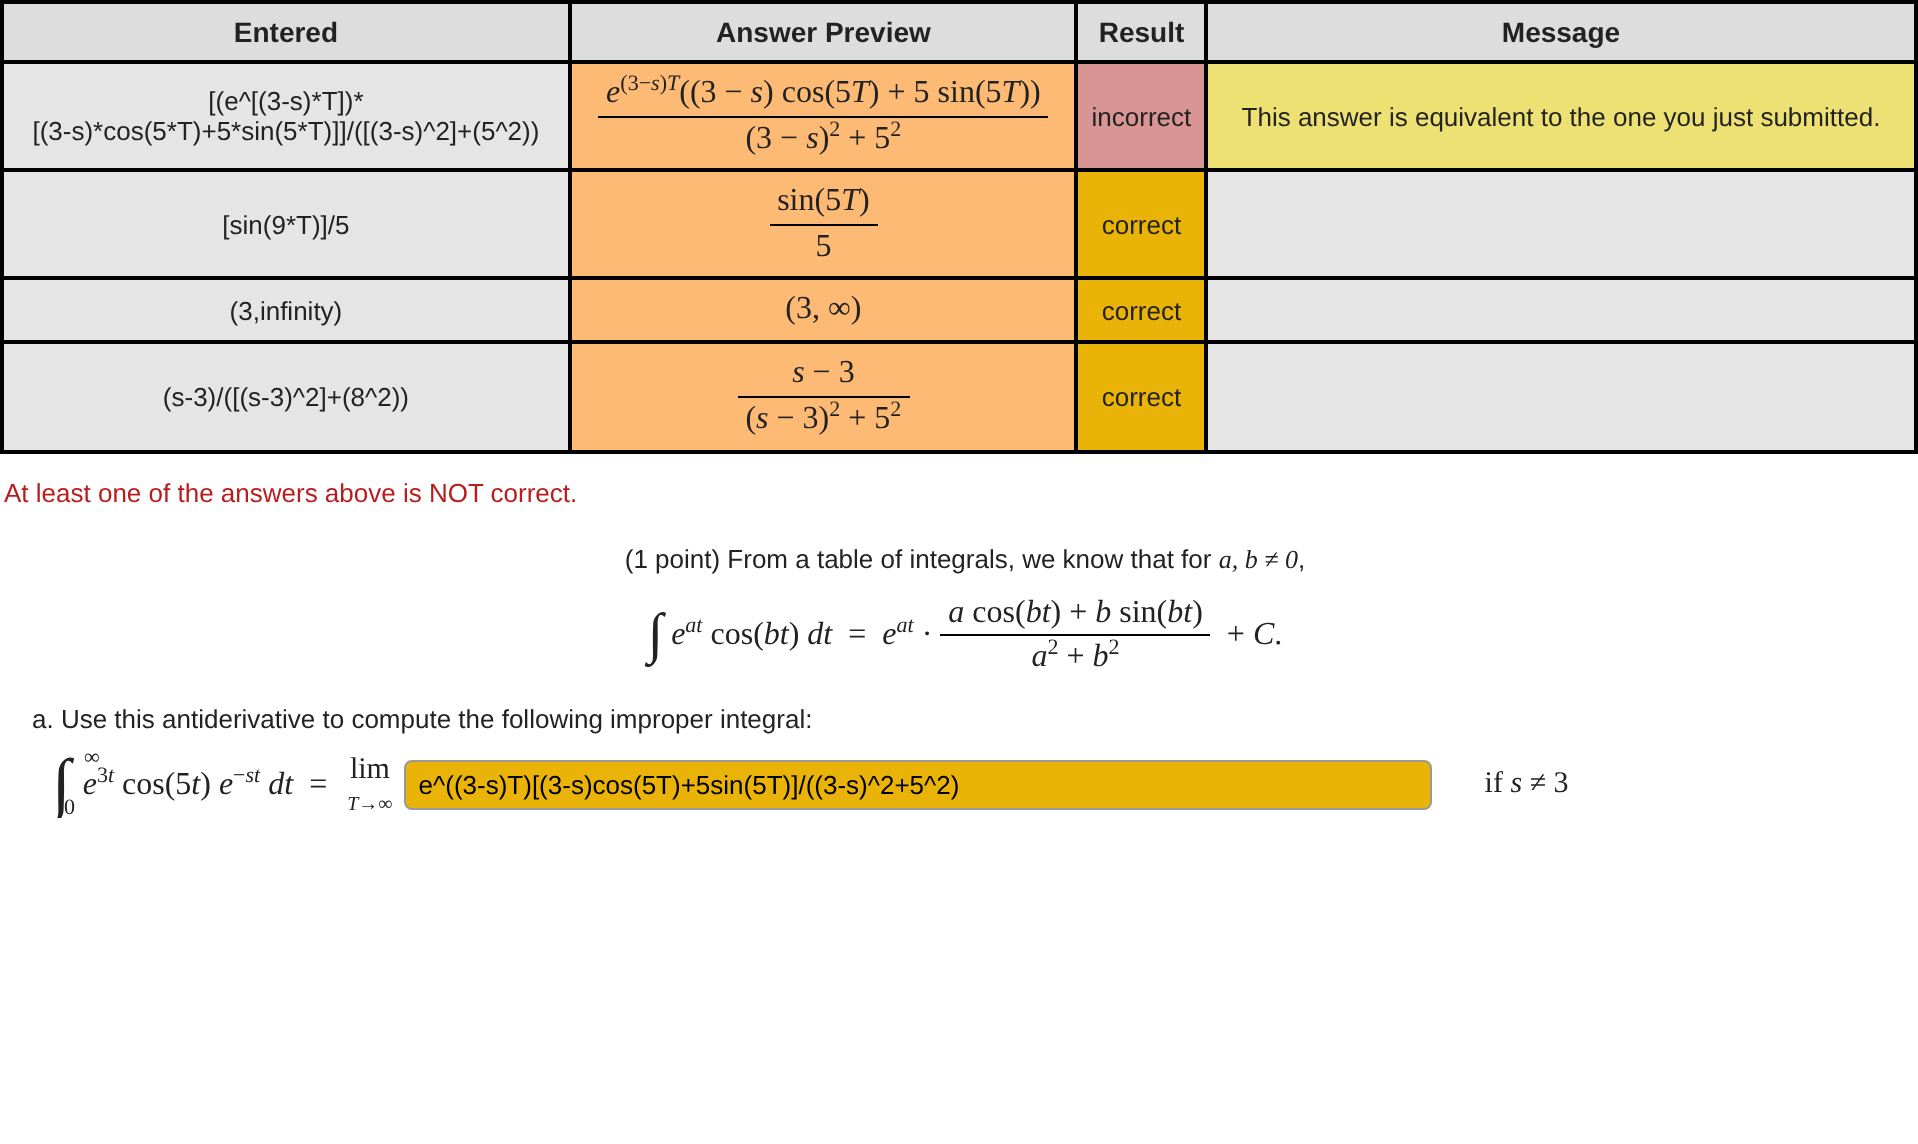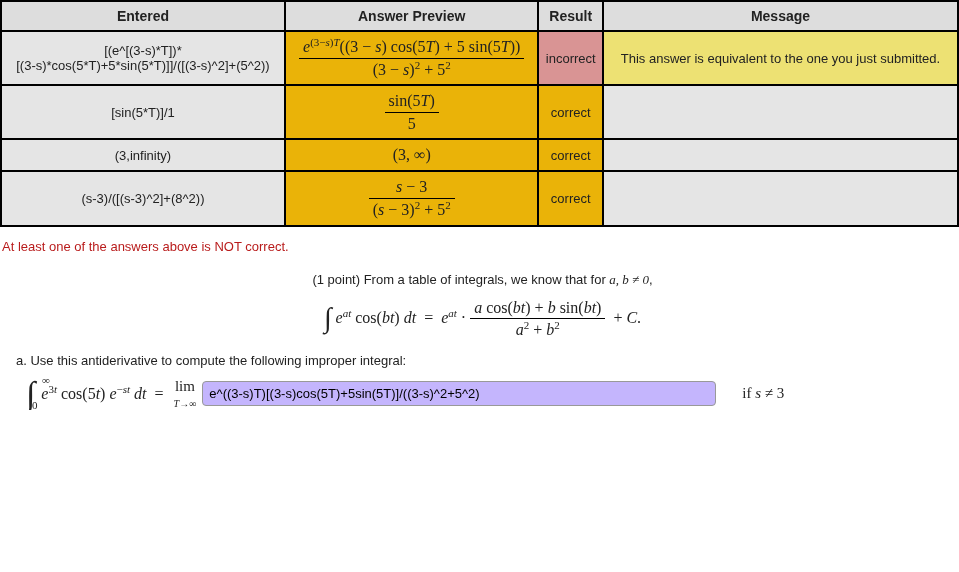--- a/index.html
+++ b/index.html
@@ -24,21 +24,21 @@
     background: #ddd;
     font-weight: bold;
     font-size: 14px;
   }
   td.entered {
     background: #e5e5e5;
     font-size: 13px;
     padding: 18px 8px;
   }
   td.preview {
-    background: #eab308;
+    background: #fdba74;
     font-family: "Times New Roman", serif;
     font-size: 16px;
     padding: 10px 8px;
   }
   td.result-correct {
     background: #eab308;
     font-size: 13px;
     padding: 0 8px;
   }
   td.result-incorrect {
@@ -115,21 +115,21 @@
   }
   .limbox .top { font-size: 15px; }
   .limbox .bot { font-size: 10px; }
   input.ansbox {
     font-family: Arial, sans-serif;
     font-size: 13px;
     padding: 4px 6px;
     border: 1px solid #999;
     border-radius: 4px;
     width: 500px;
-    background: #c4b5fd;
+    background: #eab308;
   }
   .cond {
     font-family: "Times New Roman", serif;
     font-size: 15px;
     margin-left: 20px;
     white-space: nowrap;
   }
   .frac {
     display: inline-block;
     text-align: center;
@@ -169,21 +169,21 @@
         <span class="frac">
           <span class="num"><span class="ital">e</span><span class="sup">(3−<span class="ital">s</span>)<span class="ital">T</span></span>((3 − <span class="ital">s</span>) cos(5<span class="ital">T</span>) + 5 sin(5<span class="ital">T</span>))</span>
           <span class="den">(3 − <span class="ital">s</span>)<span class="sup">2</span> + 5<span class="sup">2</span></span>
         </span>
       </td>
       <td class="result-incorrect">incorrect</td>
       <td class="message-yellow">This answer is equivalent to the one you just submitted.</td>
     </tr>
 
     <tr>
-      <td class="entered">[sin(5*T)]/1</td>
+      <td class="entered">[sin(9*T)]/5</td>
       <td class="preview">
         <span class="frac">
           <span class="num">sin(5<span class="ital">T</span>)</span>
           <span class="den">5</span>
         </span>
       </td>
       <td class="result-correct">correct</td>
       <td class="message"></td>
     </tr>
 

